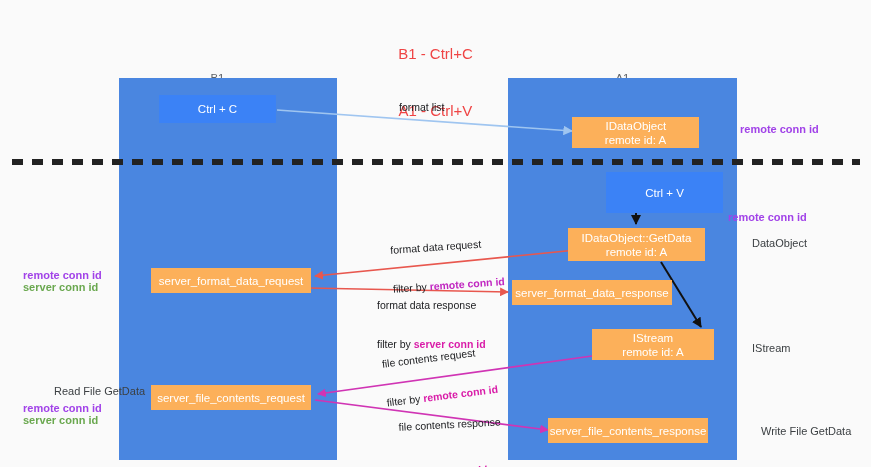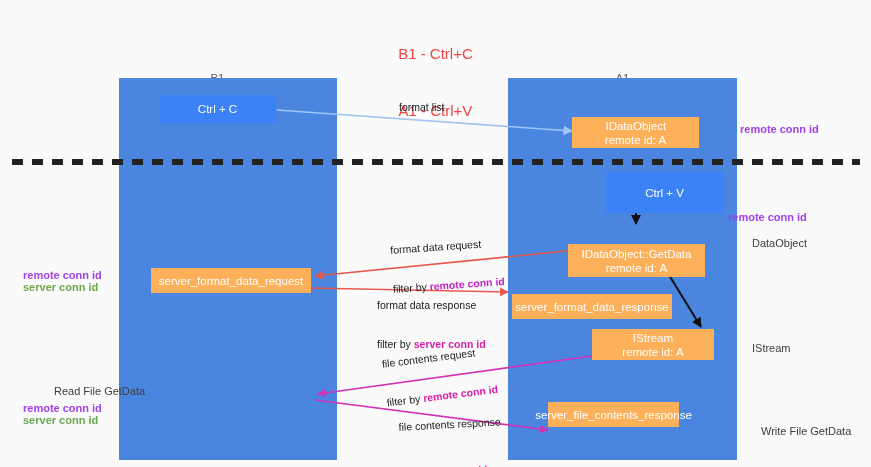--- a/index.html
+++ b/index.html
@@ -113,32 +113,33 @@
     <line x1="315" y1="400" x2="548" y2="430" stroke="#d034b4" stroke-width="1.6" marker-end="url(#ar-mag)"></line>
   </svg>
 
   <div class="node green" style="left:159px;top:95px;width:117px;height:28px;">Ctrl + C</div>
 
   <div class="node orange" style="left:572px;top:117px;width:127px;height:31px;text-align:right;">IDataObject
 remote id: A</div>
 
   <div class="node green" style="left:578px;top:172px;width:117px;height:41px;margin-left:28px;">Ctrl + V</div>
 
-  <div class="node orange" style="left:568px;top:228px;width:137px;height:33px;margin-top:16px;">IDataObject::GetData
+  <div class="node orange" style="left:568px;top:228px;width:137px;height:33px;">IDataObject::GetData
 remote id: A</div>
 
   <div class="node orange" style="left:151px;top:268px;width:160px;height:25px;text-align:right;">server_format_data_request</div>
 
-  <div class="node orange" style="left:512px;top:280px;width:160px;height:25px;margin-top:14px;">server_format_data_response</div>
+  <div class="node orange" style="left:512px;top:280px;width:160px;height:25px;">server_format_data_response</div>
 
   <div class="node orange" style="left:592px;top:329px;width:122px;height:31px;">IStream
 remote id: A</div>
 
+  <div class="node orange" style="left:151px;top:385px;width:160px;height:25px;">server_file_contents_request</div>
 
-  <div class="node orange" style="left:548px;top:402px;width:131px;height:25px;">server_file_contents_response</div>
+  <div class="node orange" style="left:548px;top:418px;width:160px;height:25px;">server_file_contents_response</div>
 
   <div class="elabel" style="left:399px;top:101px;">format list</div>
 
   <div class="elabel" style="left:388px;top:218px;transform:rotate(-4deg);transform-origin:left top;">
     <div>format data request</div>
     <div><span>filter by </span><span class="hl-purple">remote conn id</span></div>
   </div>
 
   <div class="elabel" style="left:377px;top:273px;">
     <div>format data response</div>

